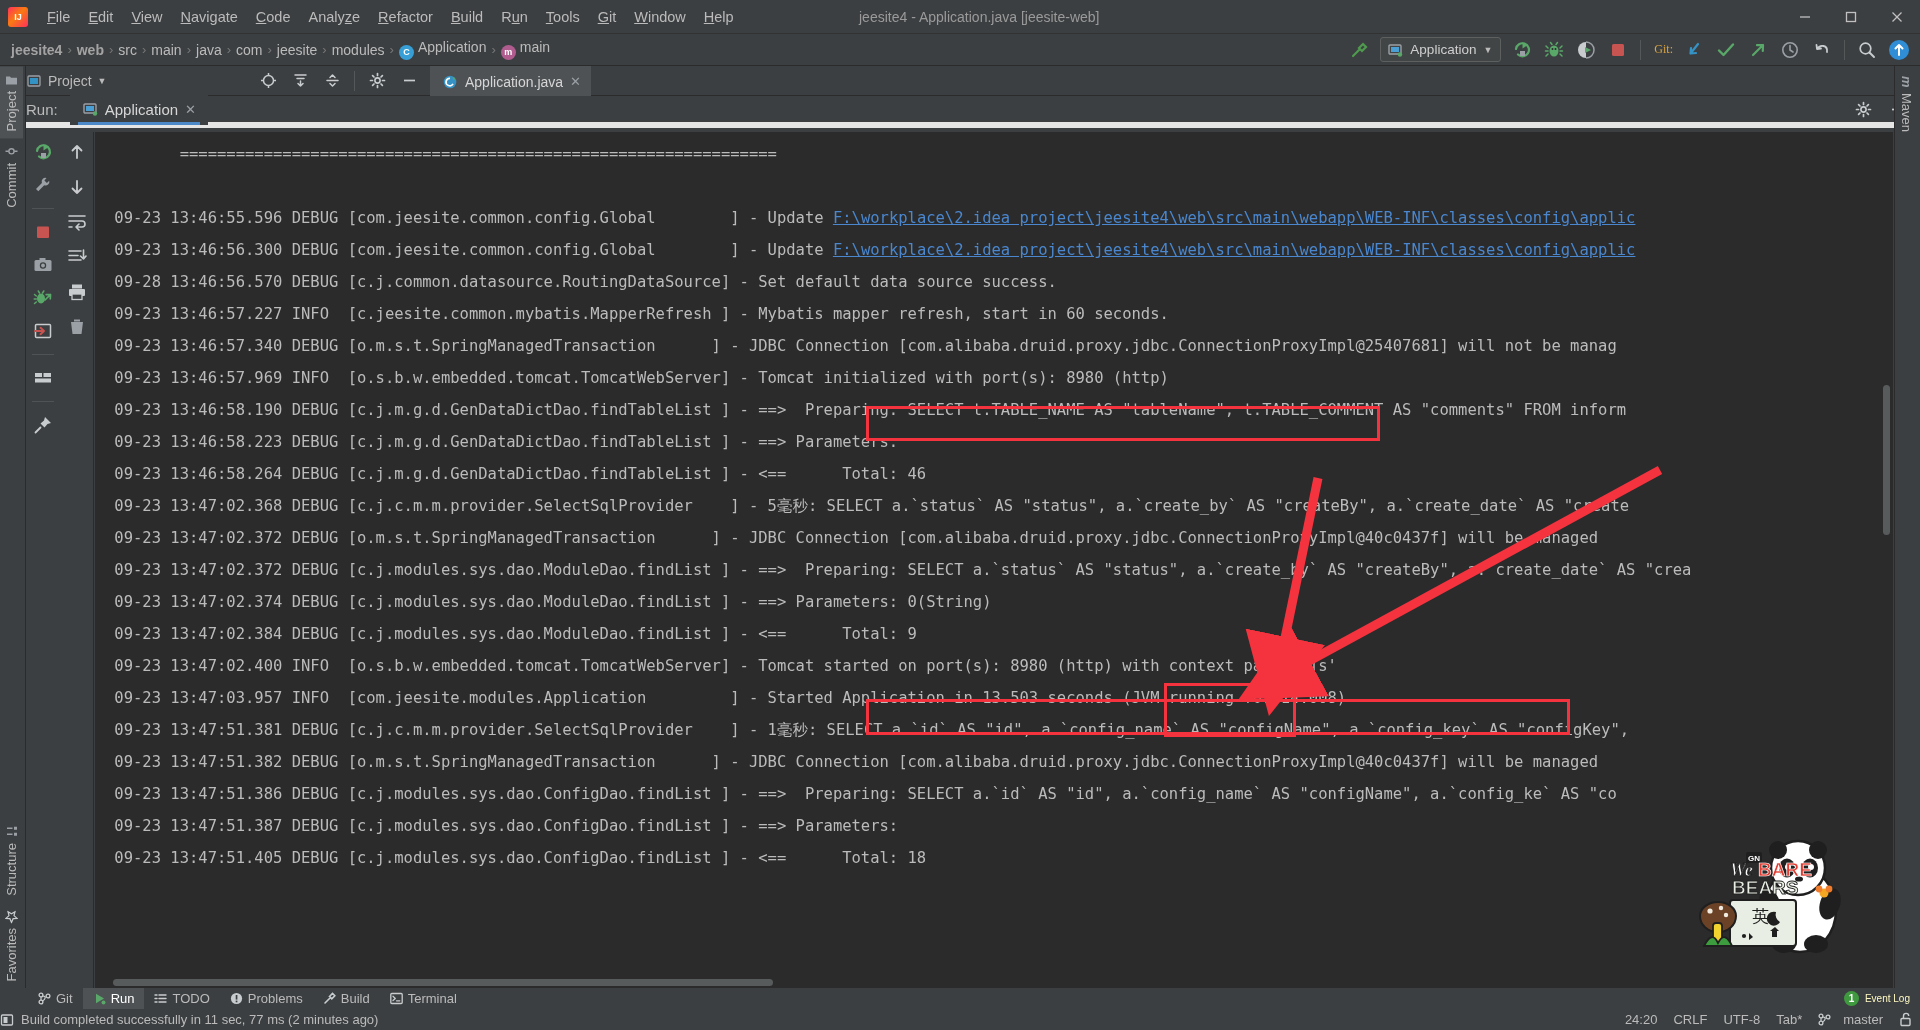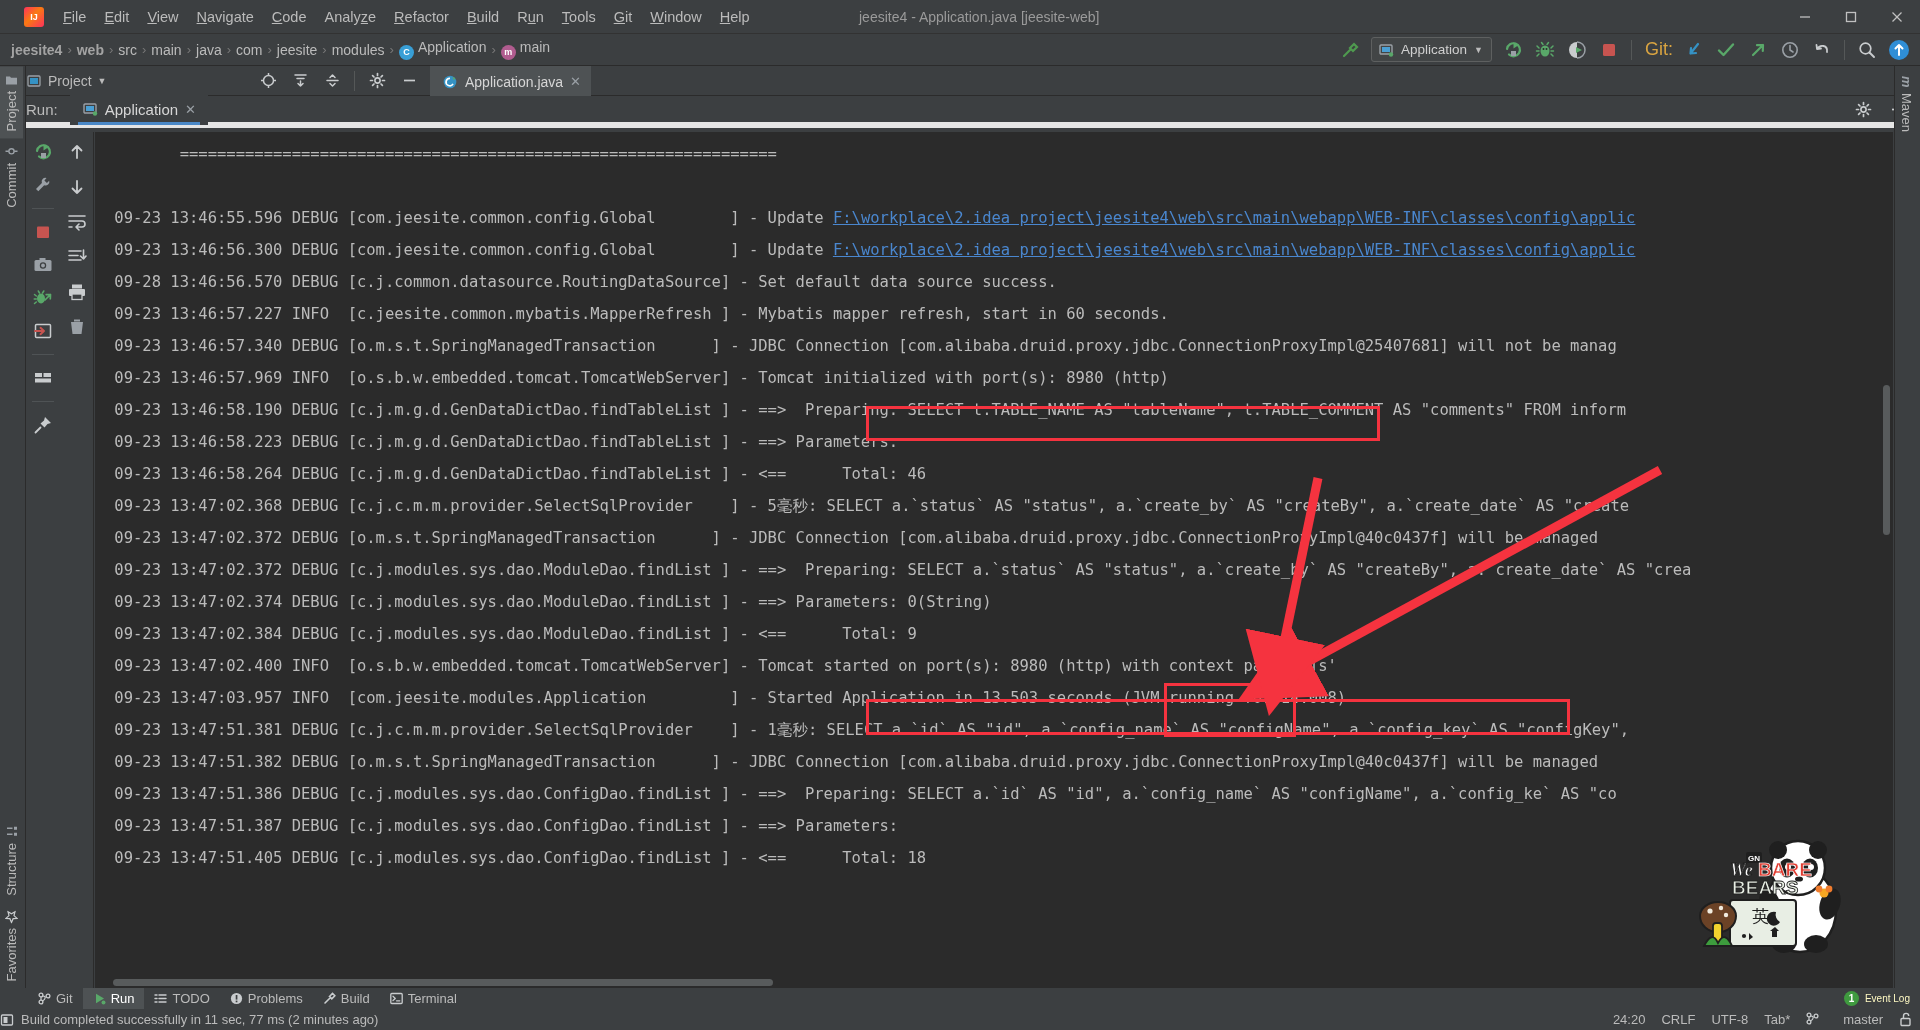--- a/index.html
+++ b/index.html
@@ -8,21 +8,21 @@
     background: #3c3f41;
     font-family: "Liberation Sans", sans-serif;
     overflow: hidden;
     color: #bbbbbb;
   }
   #app { position: relative; width: 1920px; height: 1030px; background: #3c3f41; }
 
   
   .menubar {
     height: 34px; background: #3c3f41; display: flex; align-items: center;
-    padding-left: 24px; position: relative; border-bottom: 1px solid #323232;
+    padding-left: 8px; position: relative; border-bottom: 1px solid #323232;
   }
   .ij-logo {
     width: 20px; height: 20px; margin-right: 10px; border-radius: 3px;
     background: linear-gradient(135deg,#fe315d 0%,#f97a12 45%,#fe315d 100%);
     position: relative; flex: 0 0 auto;
   }
   .ij-logo::after {
     content: "IJ"; position: absolute; inset: 0; display: flex;
     align-items: center; justify-content: center;
     font-size: 9px; font-weight: bold; color: #fff;
@@ -62,21 +62,21 @@
   .tb-btn {
     width: 30px; height: 26px; display: flex; align-items: center;
     justify-content: center; cursor: default;
   }
   .runcfg {
     display: flex; align-items: center; gap: 7px; height: 25px;
     border: 1px solid #5e6060; border-radius: 3px; padding: 0 8px 0 6px;
     margin: 0 4px; background: #424546;
   }
   .runcfg-label { font-size: 13.5px; color: #cfcfcf; white-space: nowrap; }
-  .git-label { font-size: 18px; color: #d9a441; margin: 0 4px 0 6px; }
+  .git-label { font-size: 12px; color: #d9a441; margin: 0 4px 0 6px; font-family: Liberation Serif, serif; }
   .tb-sep { width: 1px; height: 20px; background: #555858; margin: 0 5px; }
 
   
   .toolheader {
     height: 30px; background: #3c3f41; display: flex; align-items: center;
     position: relative; border-bottom: 1px solid #2b2b2b;
   }
   .proj-head {
     display: flex; align-items: center; gap: 6px; padding-left: 26px;
     width: 430px; height: 30px;
@@ -710,21 +710,21 @@
     <svg width="14" height="14" viewBox="0 0 14 14" style="margin-right:7px">
         <rect x="1.5" y="2" width="11" height="10" rx="1" fill="none" stroke="#c9ccce" stroke-width="1.3"></rect>
         <rect x="3.5" y="4" width="4" height="6" fill="#c9ccce"></rect>
       </svg>
     <span>Build completed successfully in 11 sec, 77 ms (2 minutes ago)</span>
     <div class="status-right">
       <span>24:20</span>
       <span>CRLF</span>
       <span>UTF-8</span>
       <span>Tab*</span>
-      <span style="display:flex;gap:24px">
+      <span style="display:flex;align-items:center;gap:12px">
         <svg width="13" height="13" viewBox="0 0 13 13">
             <circle cx="3" cy="3" r="1.9" fill="none" stroke="#c9ccce" stroke-width="1.3"></circle>
             <circle cx="3" cy="10" r="1.9" fill="none" stroke="#c9ccce" stroke-width="1.3"></circle>
             <circle cx="10" cy="4" r="1.9" fill="none" stroke="#c9ccce" stroke-width="1.3"></circle>
             <path d="M3 5 L3 8 M5 4 C8 4 8 7 4.5 9" stroke="#c9ccce" stroke-width="1.2" fill="none"></path>
           </svg>
         <span>master</span>
       </span>
       <svg width="13" height="15" viewBox="0 0 13 15">
           <rect x="2" y="6.5" width="9" height="7" rx="1" fill="none" stroke="#c9ccce" stroke-width="1.4"></rect>

